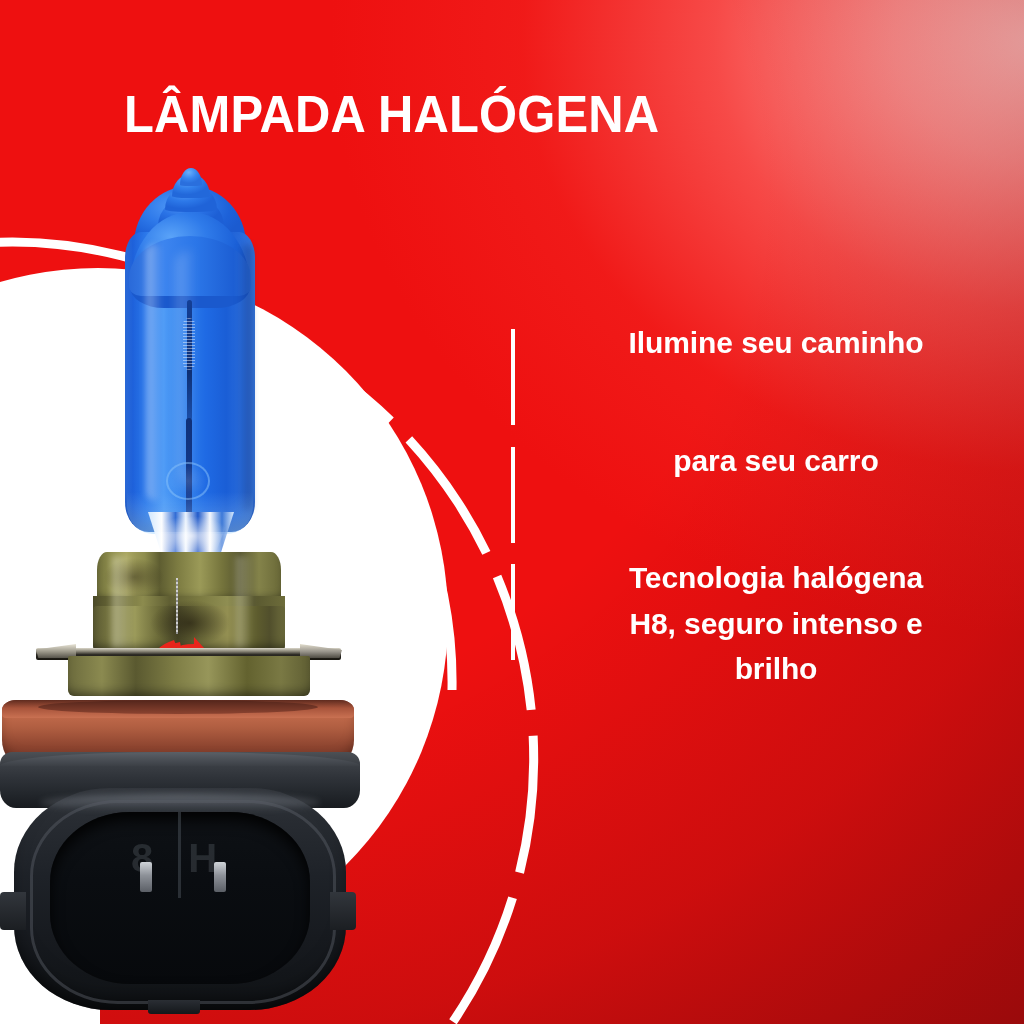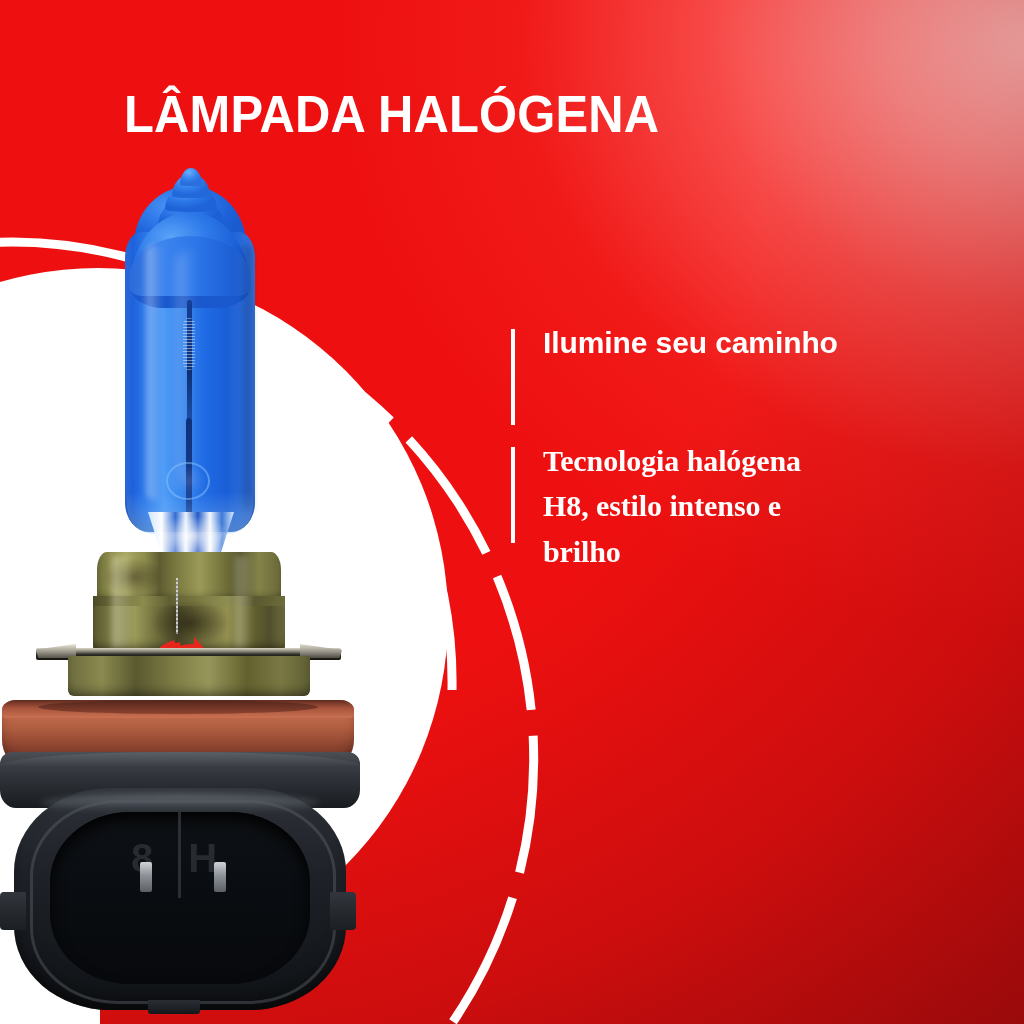--- a/index.html
+++ b/index.html
@@ -99,24 +99,25 @@
 
   
   .bullets{
     position:absolute;
     left:511px;
     top:320px;
     width:505px;
   }
   .bullet{
     position:relative;
-    padding-left:32px;
+    padding-left:25px;
     margin-bottom:72px;
-  }
-  .bullet:last-child{margin-bottom:0;font-family:Liberation Serif, serif;}
+    text-align:center;
+  }
+  .bullet:last-child{margin-bottom:0;}
   .bullet-bar{
     position:absolute;
     left:0;
     top:9px;
     width:4px;
     background:#ffffff;
   }
   .bullet-text{
     color:#ffffff;
     font-size:30px;
@@ -710,27 +711,28 @@
     <div class="bullet bullet-1">
       <div class="bullet-bar"></div>
       <div class="bullet-text">
         <div>Ilumine seu caminho</div>
       </div>
     </div>
 
     <div class="bullet bullet-2">
       <div class="bullet-bar"></div>
       <div class="bullet-text">
+        <div>para seu carro</div>
       </div>
     </div>
 
     <div class="bullet bullet-3">
       <div class="bullet-bar"></div>
       <div class="bullet-text">
         <div>Tecnologia halógena</div>
-        <div>H8, estilo intenso e</div>
+        <div>H8, seguro intenso e</div>
         <div>brilho</div>
       </div>
     </div>
 
   </div>
 
 </div>
 
 </body></html>

